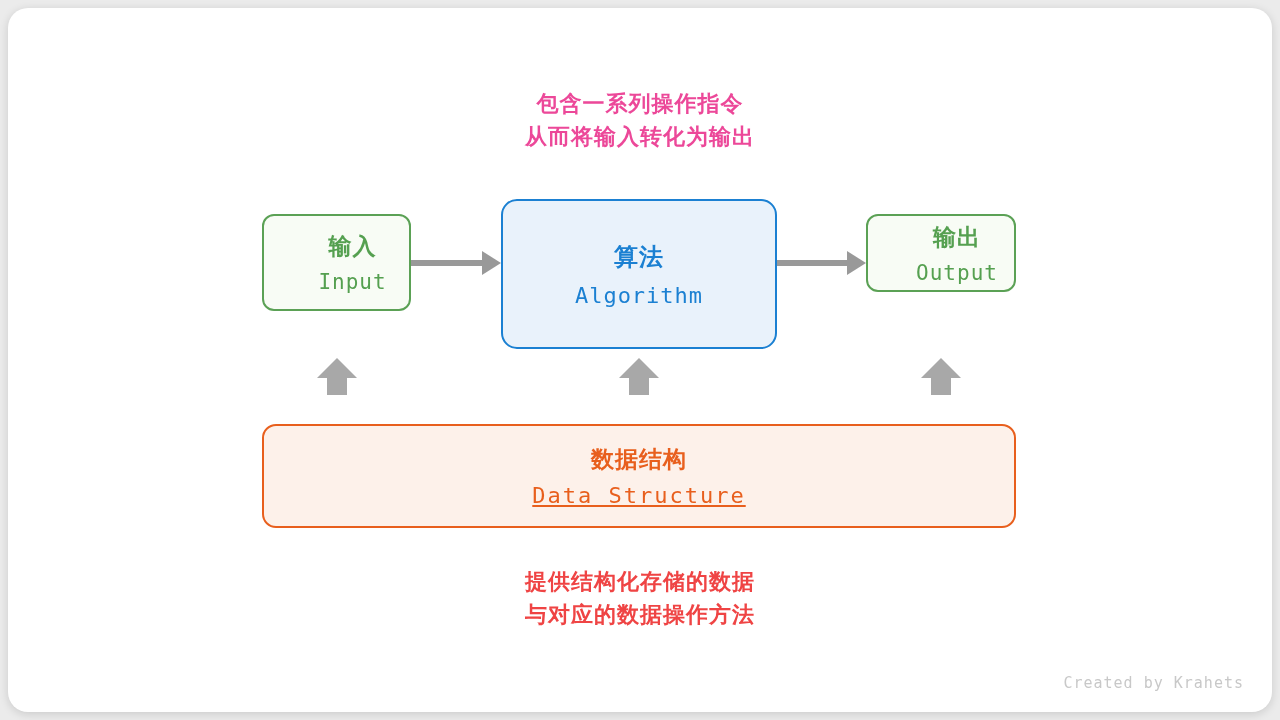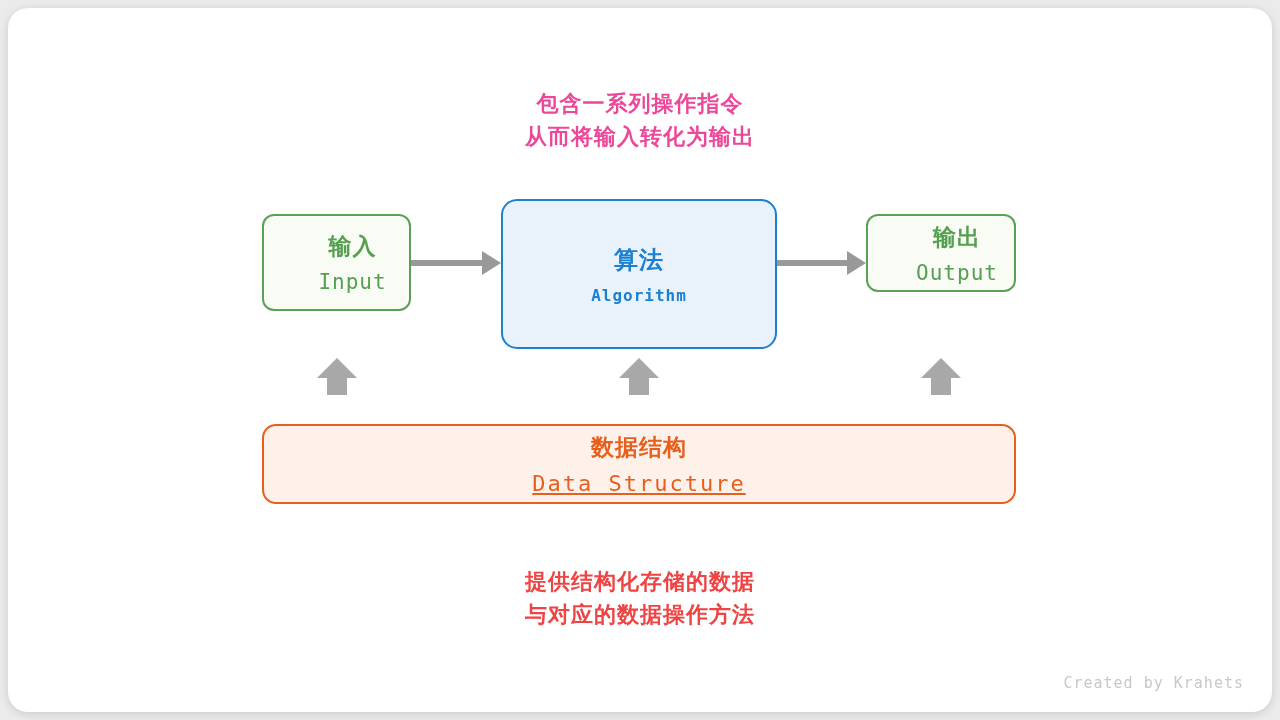--- a/index.html
+++ b/index.html
@@ -55,24 +55,24 @@
 
   .node-algorithm {
     left: 493px; top: 179px; width: 276px; height: 150px;
     border-color: #1b80d2;
     background: #e9f2fb;
     color: #1b80d2;
     border-radius: 16px;
     margin-top: 12px;
   }
   .node-algorithm .node-title { font-size: 24px; }
-  .node-algorithm .node-subtitle { font-size: 16px; margin-top: 10px; font-weight: bold; }
+  .node-algorithm .node-subtitle { font-size: 22px; margin-top: 10px; }
 
   .node-ds {
-    left: 254px; top: 416px; width: 754px; height: 80px;
+    left: 254px; top: 416px; width: 754px; height: 104px;
     border-color: #e85f1d;
     background: #fdf1ea;
     color: #e85f1d;
     border-radius: 14px;
   }
   .node-ds .node-subtitle { font-size: 22px; margin-top: 8px; letter-spacing: 2px; text-decoration: underline; }
 
   
   .h-arrow { position: absolute; height: 24px; }
   .h-arrow .shaft {

